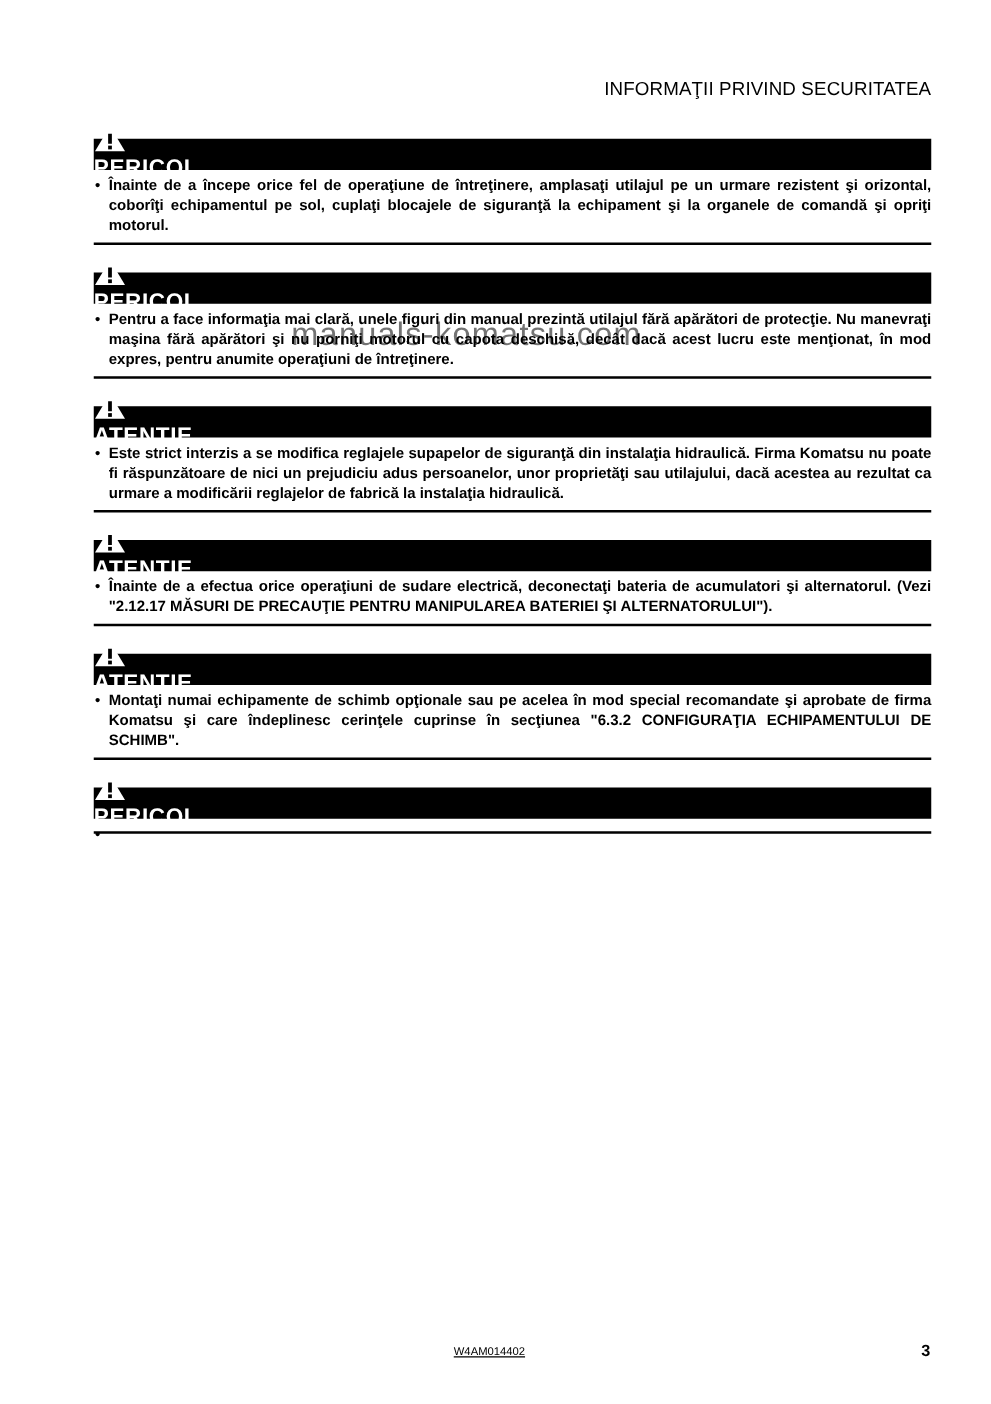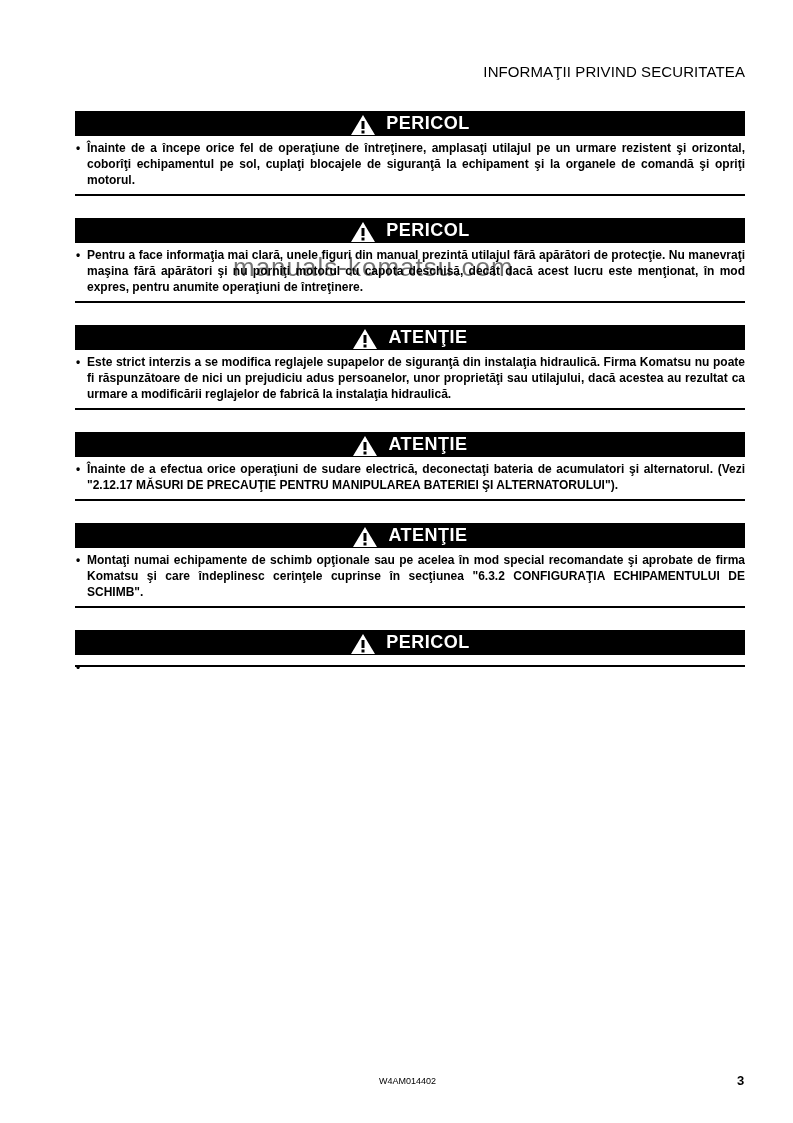--- a/index.html
+++ b/index.html
@@ -29,23 +29,24 @@
       top: 111px;
       width: 670px;
     }
     .notice {
       margin-bottom: 22px;
     }
     .notice-header {
       height: 25px;
       background: #000000;
       display: flex;
-      align-items: flex-end;
+      align-items: flex-start;
       justify-content: center;
       position: relative;
+      flex-direction: column;
     }
     .notice-header .warn-icon {
       width: 26px;
       height: 22px;
       margin-right: 10px;
       display: inline-block;
     }
     .notice-header .warn-icon svg {
       display: block;
     }
@@ -86,23 +87,24 @@
       left: 233px;
       top: 252px;
       font-size: 26px;
       color: rgba(0,0,0,0.55);
       letter-spacing: 1px;
       pointer-events: none;
     }
     .footer-code {
       position: absolute;
       top: 1076px;
-      left: 379px;
+      left: 363px;
       font-size: 9px;
       color: #000;
+      text-decoration: underline;
     }
     .page-number {
       position: absolute;
       top: 1073px;
       left: 737px;
       font-size: 13px;
       font-weight: bold;
     }
   </style>
 </head>

